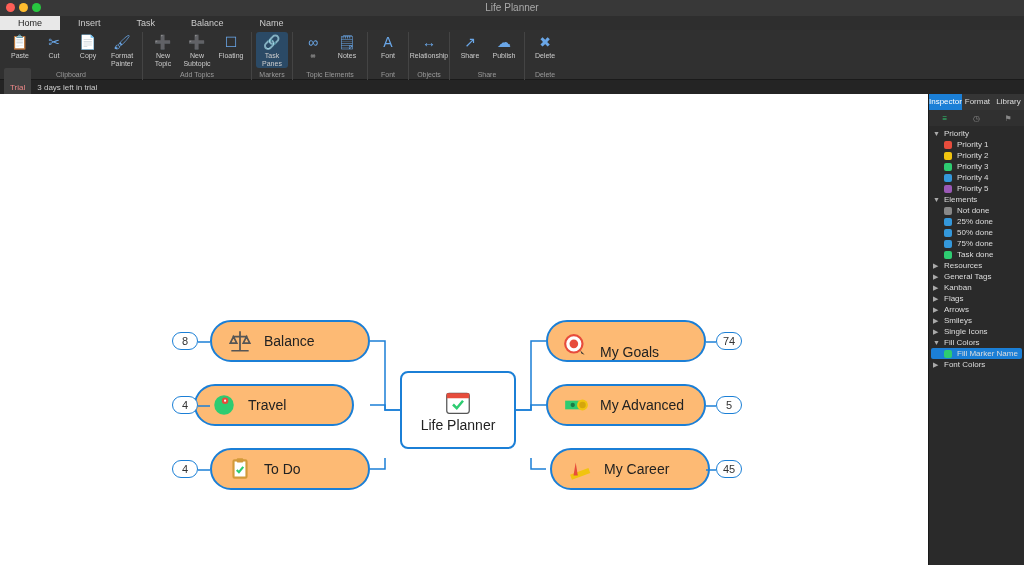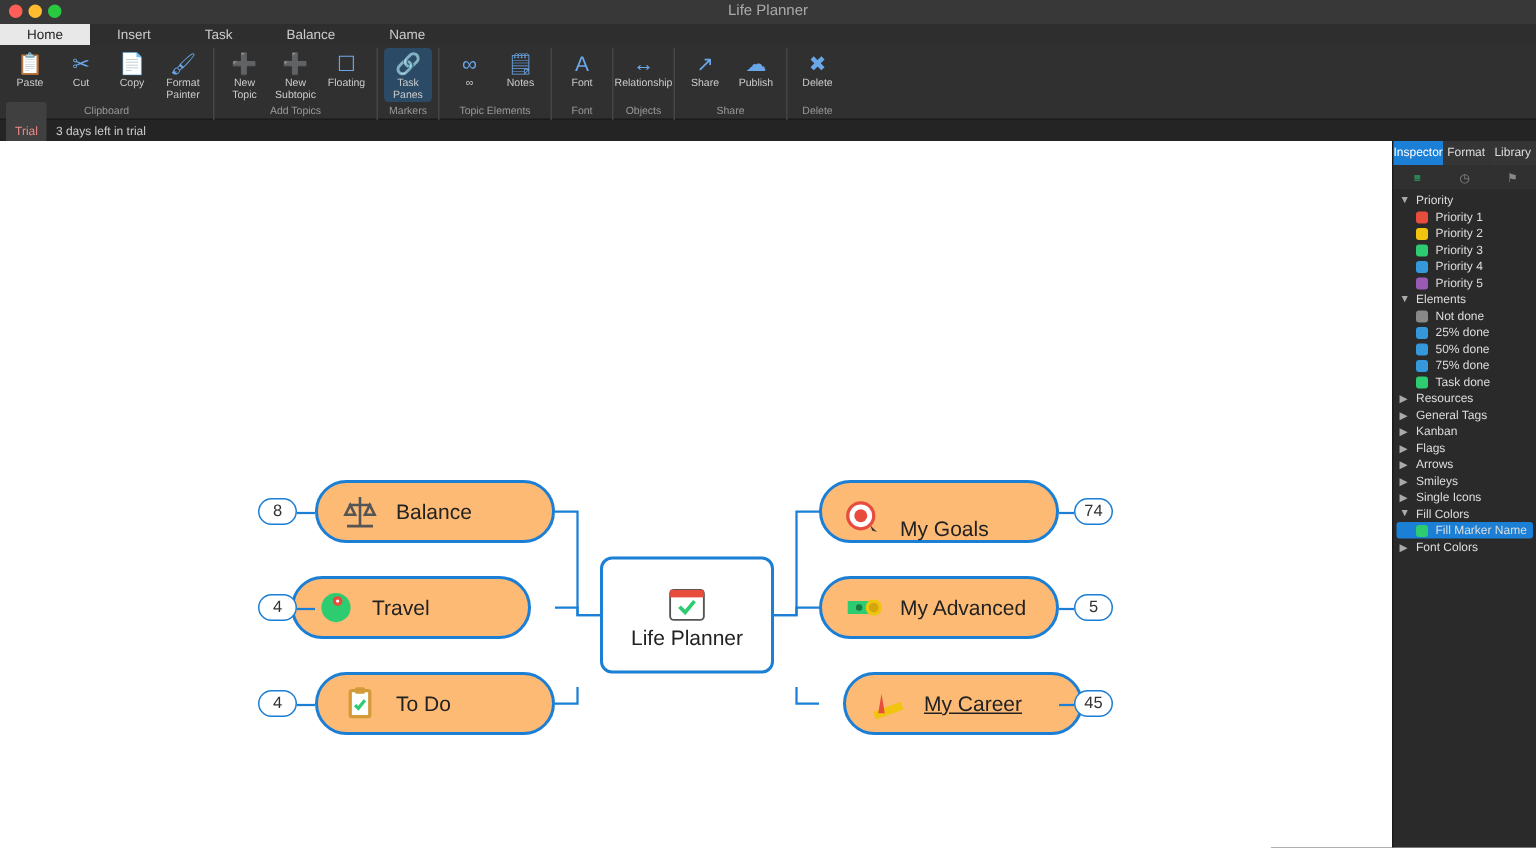--- a/index.html
+++ b/index.html
@@ -330,21 +330,21 @@
         </span>
         <span>My Advanced</span>
       </div>
       <div class="count-badge" style="top: 302px; left: 716px;">5</div>
       <svg class="connector" style="left:516px;top:300px;width:30px;height:21px">
         <path d="M0 16 L15 16 L15 11 L30 11" stroke="#1b7fd6" fill="none" stroke-width="1.5"></path>
       </svg>
       <svg class="connector" style="left:706px;top:310px;width:10px;height:4px">
         <line x1="0" y1="2" x2="10" y2="2" stroke="#1b7fd6" stroke-width="1.5"></line>
       </svg>
-      <div class="child-node" style="top: 354px; left: 562px; text-decoration: underline;">
+      <div class="child-node" style="top: 354px; left: 550px;">
         <span class="cicon">
           <svg width="26" height="26" viewBox="0 0 24 24">
             <rect x="3" y="14" width="18" height="5" fill="#f1c40f" transform="rotate(-20 12 16)"></rect>
             <path d="M6 18l2-12 2 12z" fill="#e74c3c"></path>
           </svg>
         </span>
         <span>My Career</span>
       </div>
       <div class="count-badge" style="top: 366px; left: 716px;">45</div>
       <svg class="connector" style="left:516px;top:364px;width:30px;height:53px">

